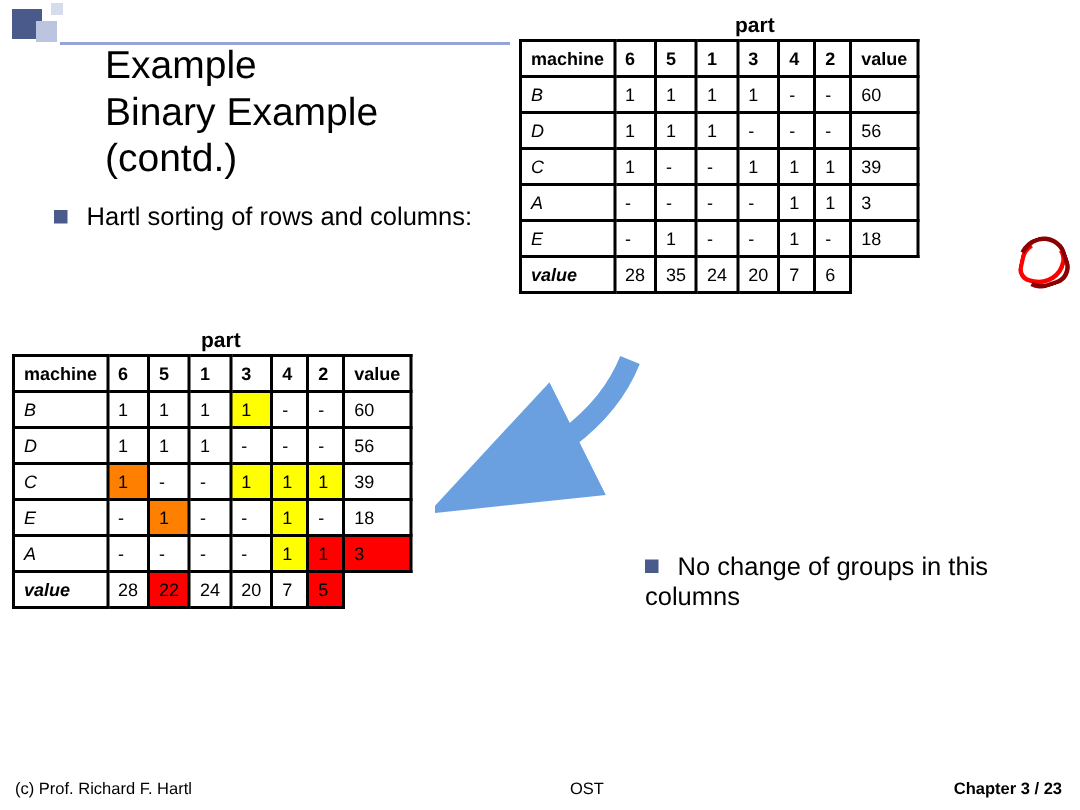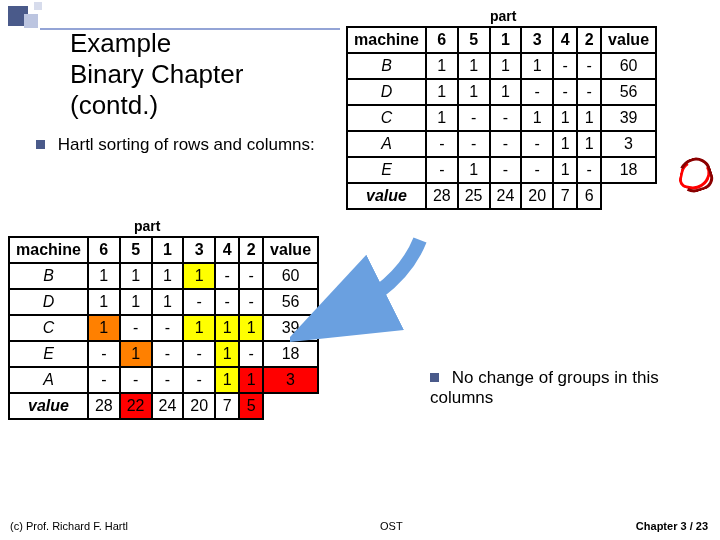--- a/index.html
+++ b/index.html
@@ -44,22 +44,22 @@
     vertical-align: 1px;
   }
   .bullet-nochange {
     position: absolute;
     top: 368px; left: 430px;
     width: 270px;
     font-size: 17px;
   }
   table.grid {
     border-collapse: collapse;
-    font-size: 16px;
-    text-align: center;
+    font-size: 12px;
+    text-align: left;
   }
   table.grid td {
     border: 2px solid #000;
     padding: 3px 6px;
     min-width: 24px;
     height: 24px;
   }
   table.grid td.noborder { border:none; }
   .part-label-top {
     position: absolute;
@@ -129,21 +129,21 @@
 
 <div class="deco-top">
   <div class="sq1"></div>
     <div class="sq2"></div>
     <div class="sq3"></div>
     <div class="line"></div>
 </div>
 
 <div class="title" id="title">
     <div>Example</div>
-    <div>Binary Chapter</div>
+    <div>Binary Example</div>
     <div>(contd.)</div>
   </div>
 
 <div class="bullet-after">
   <span>Hartl sorting of rows and columns:</span>
 </div>
 
 <div class="part-label-top">part</div>
 <table class="grid table-top" id="tbl-top">
     <tbody>
@@ -203,21 +203,21 @@
         <td>1</td>
         <td>-</td>
         <td>-</td>
         <td>1</td>
         <td>-</td>
         <td>18</td>
       </tr>
       <tr>
         <td style="font-style:italic;font-weight:bold">value</td>
         <td>28</td>
-        <td>25</td>
+        <td>35</td>
         <td>24</td>
         <td>20</td>
         <td>7</td>
         <td>6</td>
         <td class="noborder"></td>
       </tr>
     </tbody>
   </table>
 
 <div class="part-label-mid">part</div>

